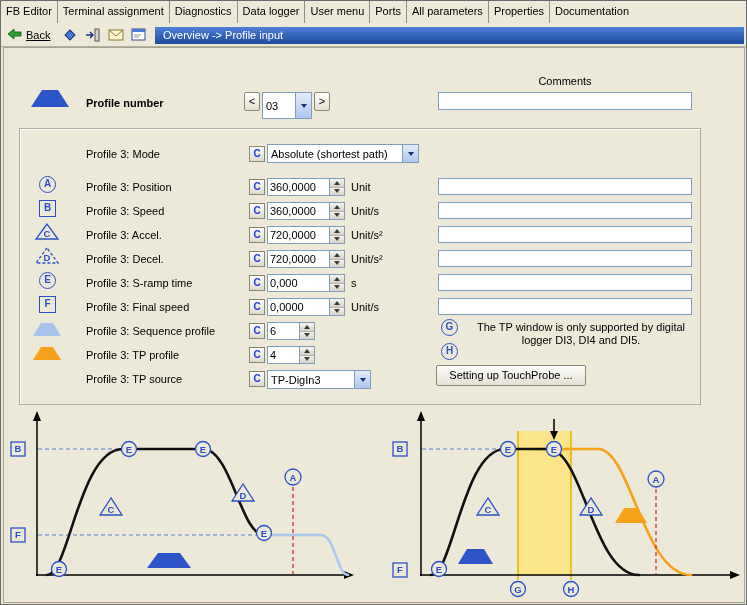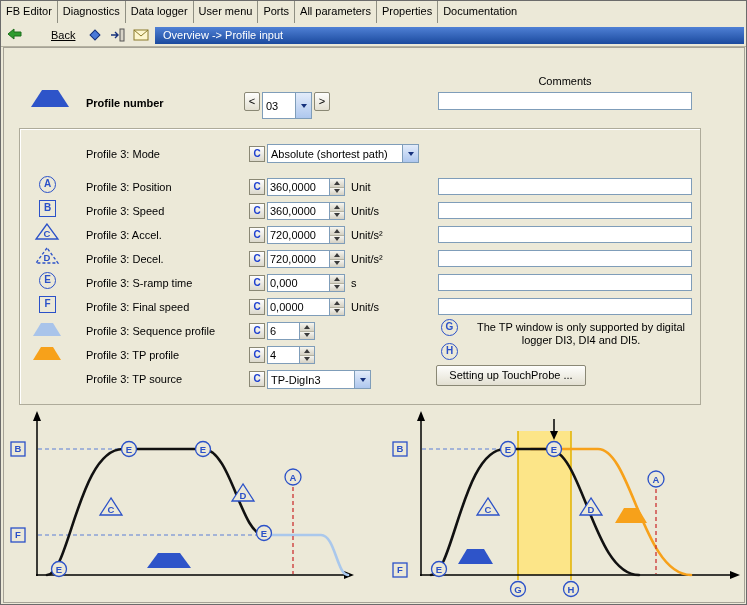--- a/index.html
+++ b/index.html
@@ -8,21 +8,21 @@
 
   
   .tabbar { position:absolute; left:0; top:0; right:0; height:22px; display:flex; align-items:stretch; background:#ece9d8; border-bottom:1px solid #808080; white-space:nowrap; overflow:hidden; }
   .tab { padding:4px 5px 3px 5px; cursor:default; }
   .tab + .tab { border-left:1px solid #8f8f82; }
   .tab.active { background:#f8f6ec; border-right:1px solid #8f8f82; box-shadow:inset 0 2px 0 #fff; }
 
   
   .toolbar { position:absolute; left:0; top:22px; right:0; height:24px; background:#ece9d8; border-bottom:1px solid #b5b2a1; display:flex; align-items:center; padding-left:6px; box-sizing:border-box; }
   .backbtn { display:inline-flex; align-items:center; gap:4px; margin-right:10px; cursor:default; }
-  .backlbl { text-decoration:underline;margin-left:25px; }
+  .backlbl { text-decoration:underline; }
   .toolicon { width:20px; height:18px; display:inline-flex; align-items:center; justify-content:center; margin-right:3px; }
   .breadcrumb { position:absolute; left:154px; right:2px; top:4px; height:17px; background:linear-gradient(180deg,#4f80d5,#1b4a9e); color:#fff; line-height:17px; padding-left:8px; overflow:hidden; }
 
   .client { position:absolute; left:2px; top:46px; width:742px; height:556px; border:1px solid #a5a296; box-sizing:border-box; }
 
   
   .lbl { position:absolute; white-space:nowrap; }
   .bold { font-weight:bold; }
   .tin { position:absolute; background:#fff; border:1px solid #7f9db9; font:11px "Liberation Sans",sans-serif; padding:1px 3px; box-sizing:border-box; }
   .btn { position:absolute; background:linear-gradient(#fefefc,#e3e0d2); border:1px solid #8a8875; border-radius:2px; text-align:center; font-size:11px; box-sizing:border-box; cursor:default; }
@@ -61,20 +61,21 @@
   .mkt { fill:#2b51c8; font:bold 9.5px "Liberation Sans",sans-serif; text-anchor:middle; }
   .tri-ico { position:absolute; }
 </style>
 </head>
 <body>
 
 <div class="window">
 
   <div class="tabbar">
     <div class="tab">FB Editor</div>
+    <div class="tab">Terminal assignment</div>
     <div class="tab">Diagnostics</div>
     <div class="tab">Data logger</div>
     <div class="tab">User menu</div>
     <div class="tab">Ports</div>
     <div class="tab">All parameters</div>
     <div class="tab">Properties</div>
     <div class="tab">Documentation</div>
   </div>
 
   <div class="toolbar">

